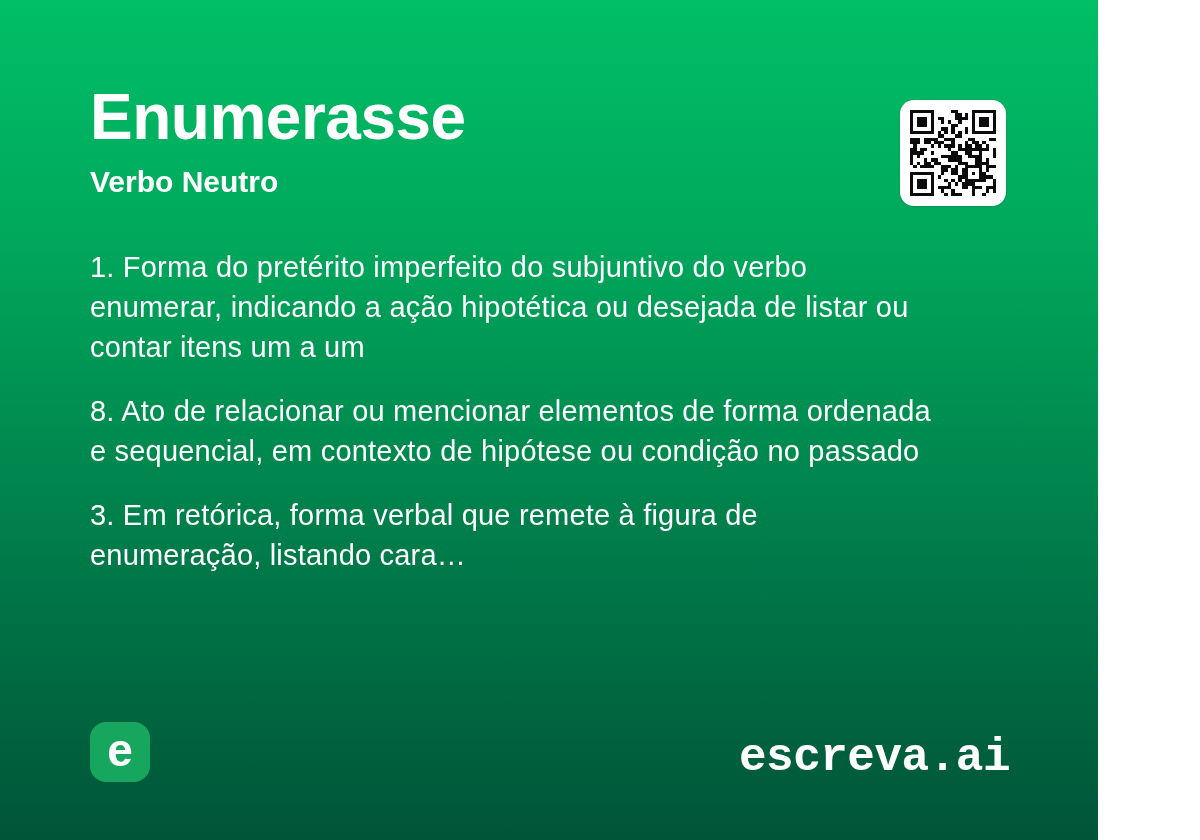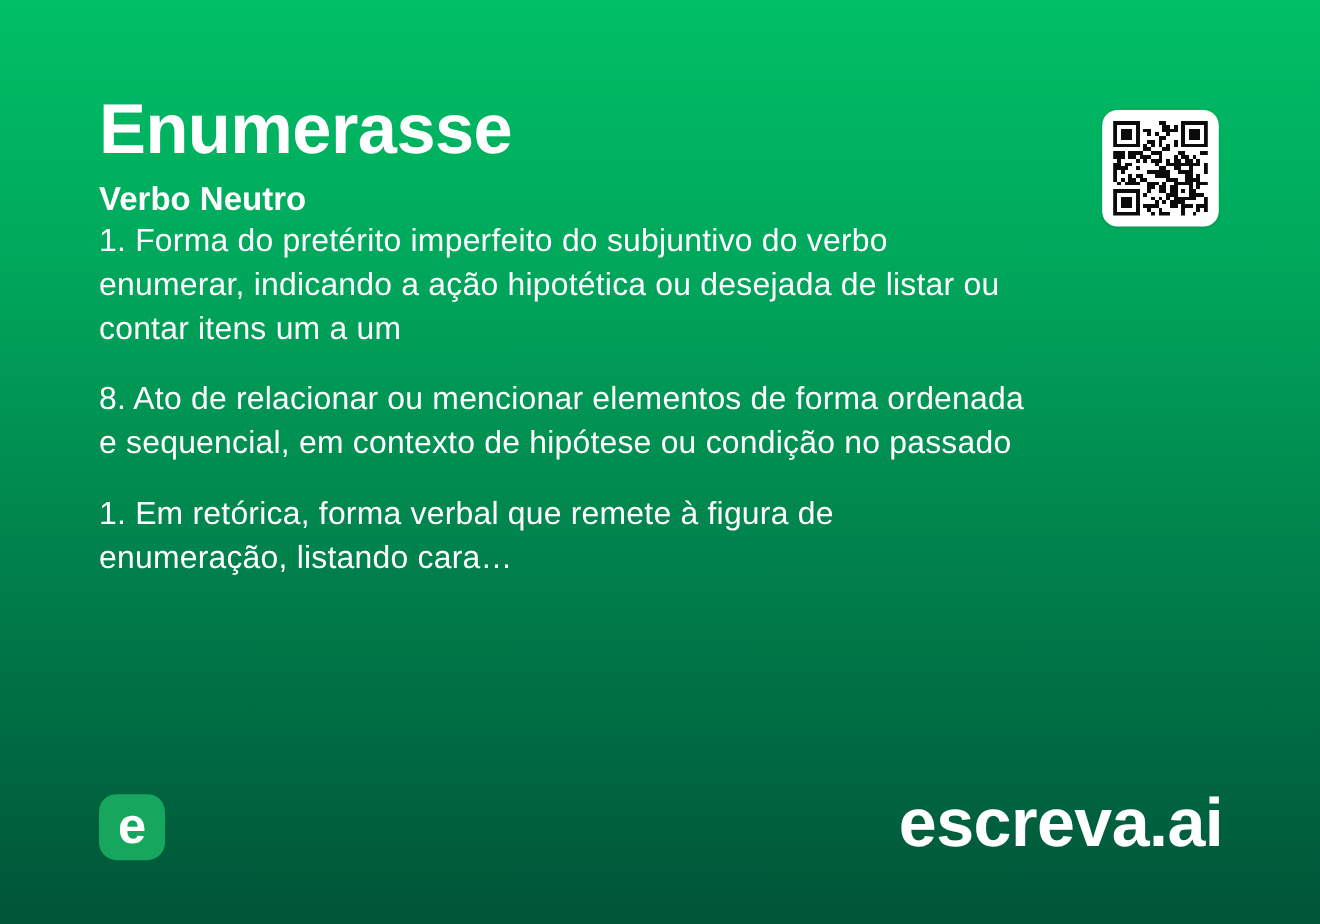--- a/index.html
+++ b/index.html
@@ -1,37 +1,37 @@
 <!DOCTYPE html>
 <html><head>
 <meta charset="utf-8">
 <style>
   html,body{margin:0;padding:0;}
   .card{
     position:relative;
-    width:1200px;height:840px;
+    width:1098px;height:840px;
     background:linear-gradient(180deg,#00bf66 0%,#00a85c 28%,#007848 68%,#005438 100%);
     font-family:"Liberation Sans",sans-serif;
     color:#ffffff;
     overflow:hidden;
   }
   .content{position:absolute;left:90px;top:0;width:1020px;}
   .title{
     margin-top:84px;
     font-size:64px;
     font-weight:800;
     letter-spacing:-0.5px;
     line-height:1.05;
   }
   .subtitle{
     margin-top:14px;
     font-size:30px;
     font-weight:600;
   }
-  .definitions{}
+  .definitions{margin-top:48px;}
   .definition{
     margin:0 0 24px 0;
     font-size:29px;
     font-weight:400;
     line-height:40px;
     letter-spacing:0.2px;
     white-space:pre-line;
     max-width:1015px;
   }
   .qr-box{
@@ -55,23 +55,24 @@
   .logo-letter{
     font-size:46px;
     font-weight:800;
     color:#ffffff;
     line-height:1;
     transform:translateY(-2px);
   }
   .brand{
     position:absolute;
     right:88px;bottom:56px;
-    font-size:62px;
+    font-size:46px;
     font-weight:800;
     letter-spacing:-0.5px;
+    font-family:Liberation Mono, monospace;
   }
 </style>
 </head>
 <body>
 
 <div class="card">
 
   <div class="qr-box">
     <svg width="86" height="86" viewBox="0 0 25 25" fill="#0b0b0b" shape-rendering="crispEdges">
         <rect x="0" y="0" width="1" height="1"></rect>
@@ -391,21 +392,21 @@
   <div class="content">
     <div class="title">Enumerasse</div>
     <div class="subtitle">Verbo Neutro</div>
 
     <div class="definitions">
       <p class="definition">1. Forma do pretérito imperfeito do subjuntivo do verbo
 enumerar, indicando a ação hipotética ou desejada de listar ou
 contar itens um a um</p>
       <p class="definition">8. Ato de relacionar ou mencionar elementos de forma ordenada
 e sequencial, em contexto de hipótese ou condição no passado</p>
-      <p class="definition">1. Em retórica, forma verbal que remete à figura de
+      <p class="definition">3. Em retórica, forma verbal que remete à figura de
 enumeração, listando cara…</p>
     </div>
   </div>
 
   <div class="logo-tile">
     <span class="logo-letter">e</span>
   </div>
 
   <div class="brand">escreva.ai</div>
 

